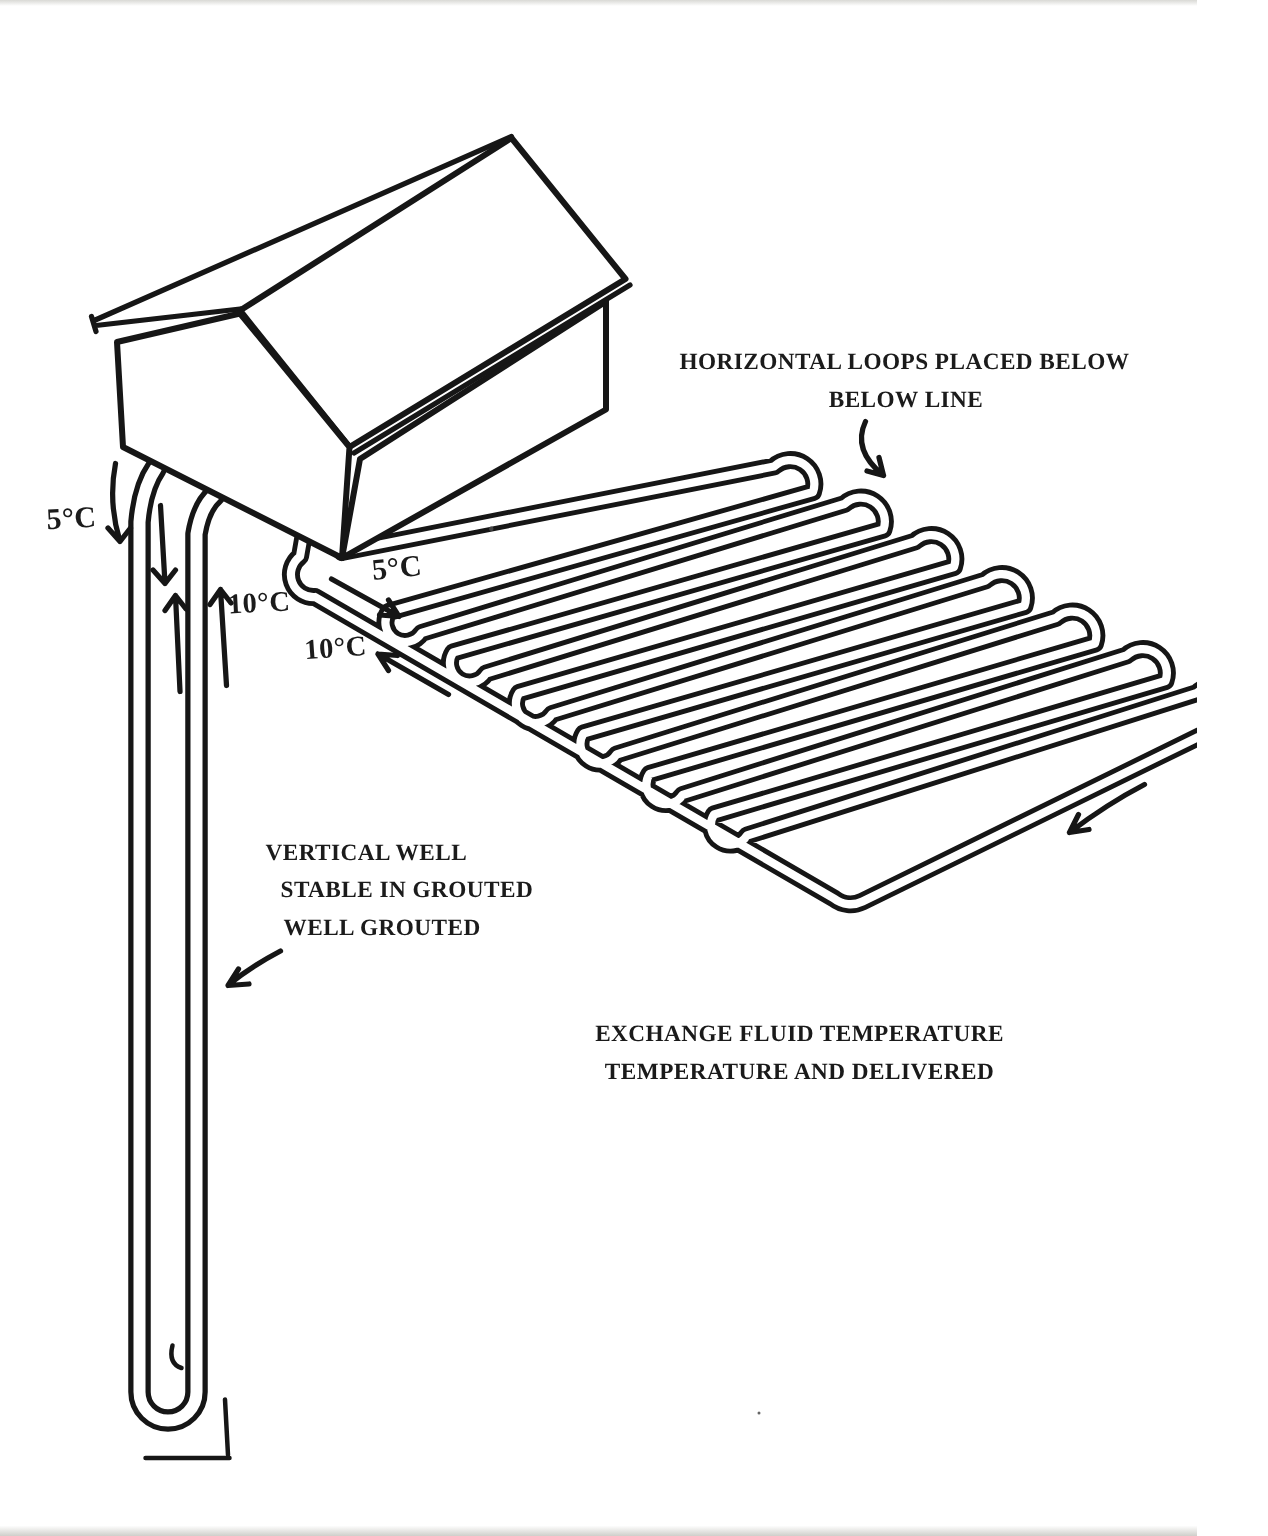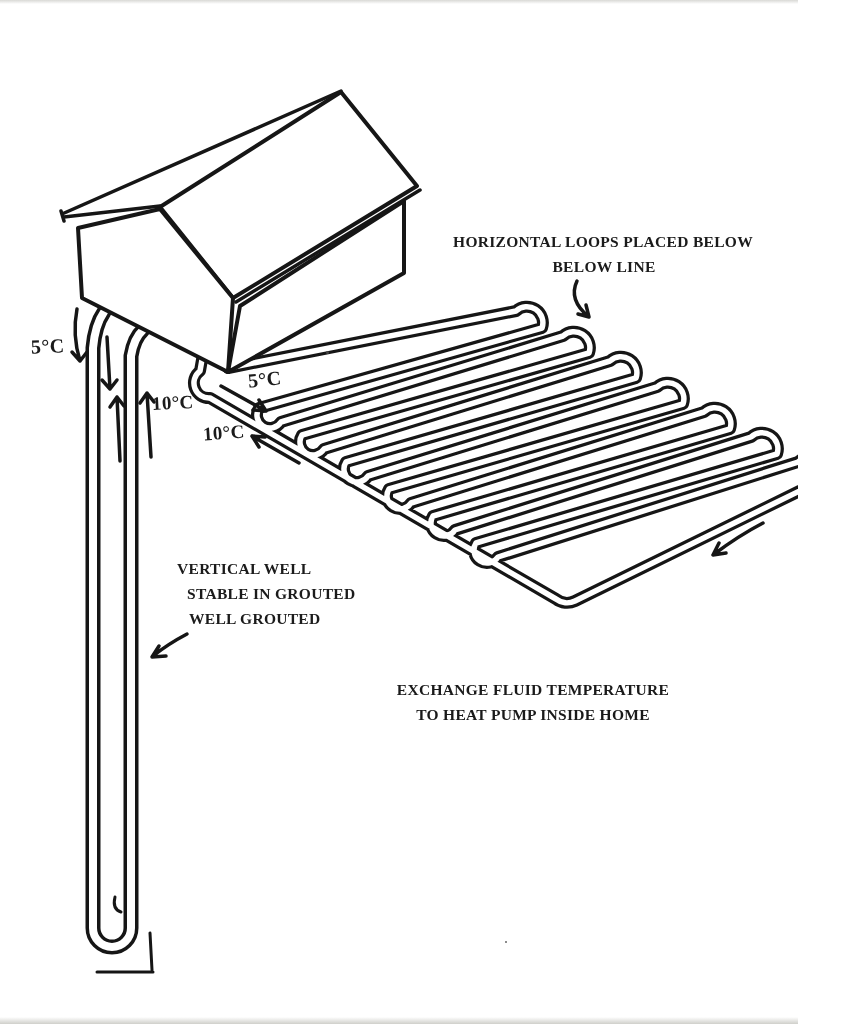--- a/index.html
+++ b/index.html
@@ -86,21 +86,21 @@
 
   <div class="lbl ann centered" style="left:603px;top:233px;">HORIZONTAL LOOPS PLACED BELOW</div>
   <div class="lbl ann centered" style="left:604px;top:258px;">BELOW LINE</div>
 
   <div class="lbl ann" style="left:177px;top:560px;">VERTICAL WELL</div>
   <div class="lbl ann" style="left:187px;top:585px;">STABLE IN GROUTED</div>
   <div class="lbl ann" style="left:189px;top:610px;">WELL GROUTED</div>
 
   <div id="exchange-note">
     <div>EXCHANGE FLUID TEMPERATURE</div>
-    <div>TO HEAT PUMP INSIDE HOME</div>
+    <div>TEMPERATURE AND DELIVERED</div>
   </div>
 
   <div class="lbl temp" style="left:31px;top:335px;transform:rotate(-3deg);">5°C</div>
   <div class="lbl temp" style="left:152px;top:392px;transform:rotate(-3deg);font-size:19px;">10°C</div>
   <div class="lbl temp" style="left:248px;top:368px;transform:rotate(-6deg);">5°C</div>
   <div class="lbl temp" style="left:203px;top:422px;transform:rotate(-4deg);font-size:19px;">10°C</div>
 
   <div class="speck" style="left:326px;top:351px;"></div>
   <div class="speck" style="left:505px;top:941px;width:2px;height:2px;background:#666;"></div>
 

